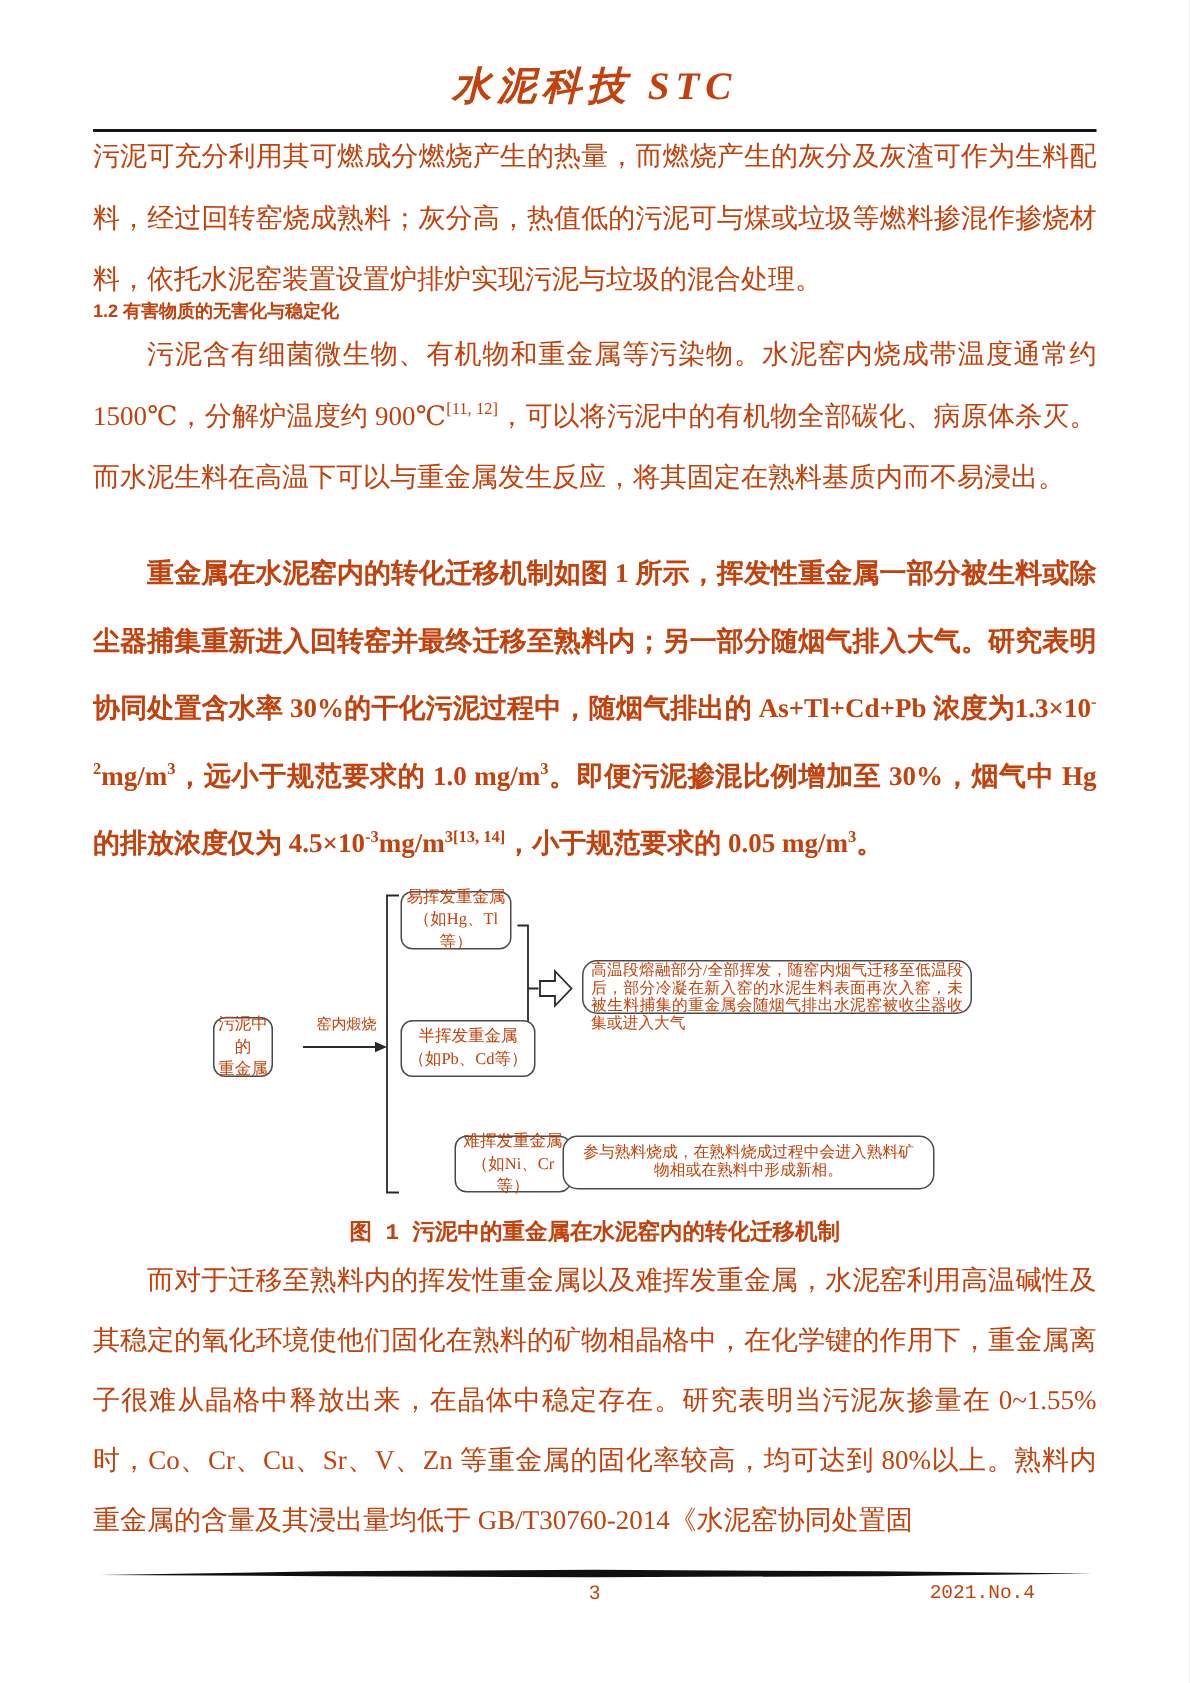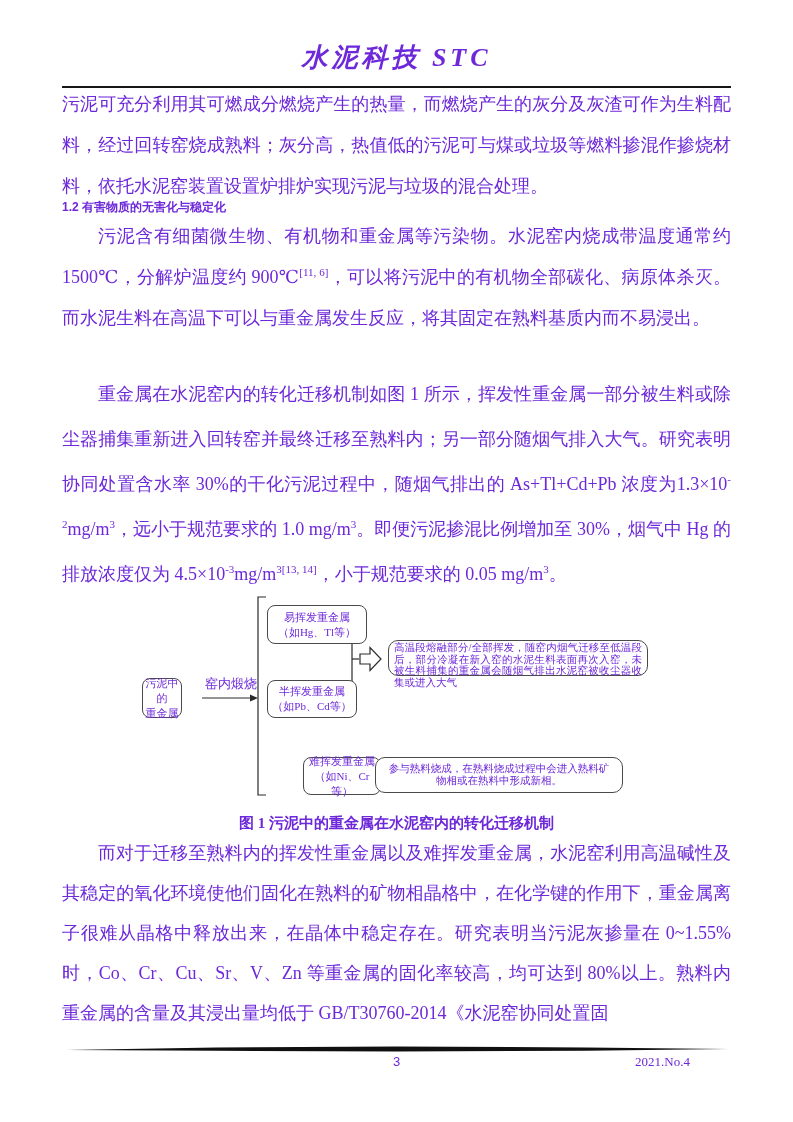--- a/index.html
+++ b/index.html
@@ -1,84 +1,84 @@
 <!DOCTYPE html>
 <html lang="zh"><head>
 <meta charset="utf-8">
 <style>
   html,body{margin:0;padding:0;background:#e8e8e8;}
   .page{
     position:relative;width:793px;height:1122px;margin:0 auto;background:#ffffff;
-    font-family:"Liberation Serif","DejaVu Serif",serif;color:#6d28d9;overflow:hidden;
+    font-family:"Liberation Serif","DejaVu Serif",serif;color:#c2410c;overflow:hidden;
   }
   .journal-title{
     position:absolute;top:40px;left:0;width:793px;text-align:center;
     font-size:26px;font-style:italic;font-weight:600;letter-spacing:4px;line-height:36px;
   }
   .header-rule{position:absolute;top:86px;left:62px;width:669px;height:2px;background:#161616;}
   .para{
     position:absolute;left:62px;width:669px;text-align:justify;
     font-size:18px;margin:0;
   }
   .p1{top:84px;line-height:41px;}
   .section-heading{
     position:absolute;top:193px;left:62px;width:669px;margin:0;
     font-family:"Liberation Sans","DejaVu Sans",sans-serif;
     font-size:12px;font-weight:bold;line-height:28px;
   }
   .p2{top:216px;line-height:41px;text-indent:2em;}
-  .p3{top:372px;line-height:45px;text-indent:2em;}
+  .p3{top:360px;line-height:45px;text-indent:2em;font-weight:bold;}
   .p4{top:833px;line-height:40px;text-indent:2em;}
   .sup{vertical-align:super;font-size:11px;line-height:0;}
   .figure{position:absolute;top:590px;left:62px;width:669px;height:222px;}
   .fig-svg{position:absolute;top:0;left:0;}
   .fbox{
     position:absolute;box-sizing:border-box;border:1px solid #4a4a4a;border-radius:8px;
     background:#fff;display:flex;align-items:center;justify-content:center;
     text-align:center;font-size:11px;line-height:15px;white-space:pre-line;
   }
   .fbox.big{border-radius:10px;font-size:10.5px;line-height:11.6px;}
   .src-box{left:80px;top:88px;width:40px;height:40px;}
-  .cat1{left:205px;top:15px;width:100px;height:39px;}
+  .cat1{left:205px;top:4px;width:74px;height:39px;}
   .cat2{left:205px;top:90px;width:90px;height:38px;}
   .cat3{left:205px;top:167px;width:78px;height:38px;margin-left:36px;}
   .out1{left:326px;top:50px;width:260px;height:36px;text-align:justify;padding:1px 5px;display:block;}
   .out2{left:313px;top:167px;width:248px;height:36px;padding:1px 12px;}
   .proc-label{
     position:absolute;left:141px;top:88px;width:56px;text-align:center;
-    font-size:13px;line-height:12px;white-space:nowrap;
+    font-size:10px;line-height:12px;white-space:nowrap;
   }
   .fig-caption{
     position:absolute;top:812px;left:0;width:793px;text-align:center;
-    font-family:Liberation Serif, serif;
+    font-family:Liberation Mono, monospace;
     font-size:15px;font-weight:bold;line-height:22px;
   }
   .footer-rule{position:absolute;top:1046px;left:66px;}
   .footer-page{
     position:absolute;top:1054px;left:62px;width:669px;text-align:center;
     font-family:"Liberation Sans","DejaVu Sans",sans-serif;font-size:13px;
   }
   .footer-issue{
     position:absolute;top:1054px;right:103px;
-    font-family:Liberation Serif, serif;font-size:13px;
+    font-family:Liberation Mono, monospace;font-size:13px;
   }
 </style>
 </head>
 <body>
 
 <div class="page">
 
   <div class="journal-title">水泥科技 STC</div>
   <div class="header-rule"></div>
 
   <p class="para p1">污泥可充分利用其可燃成分燃烧产生的热量，而燃烧产生的灰分及灰渣可作为生料配料，经过回转窑烧成熟料；灰分高，热值低的污泥可与煤或垃圾等燃料掺混作掺烧材料，依托水泥窑装置设置炉排炉实现污泥与垃圾的混合处理。</p>
 
   <h2 class="section-heading">1.2 有害物质的无害化与稳定化</h2>
 
-  <p class="para p2"><span>污泥含有细菌微生物、有机物和重金属等污染物。水泥窑内烧成带温度通常约 1500℃，分解炉温度约 900℃</span><span class="sup">[11, 6]</span><span>，可以将污泥中的有机物全部碳化、病原体杀灭。而水泥生料在高温下可以与重金属发生反应，将其固定在熟料基质内而不易浸出。</span></p>
+  <p class="para p2"><span>污泥含有细菌微生物、有机物和重金属等污染物。水泥窑内烧成带温度通常约 1500℃，分解炉温度约 900℃</span><span class="sup">[11, 12]</span><span>，可以将污泥中的有机物全部碳化、病原体杀灭。而水泥生料在高温下可以与重金属发生反应，将其固定在熟料基质内而不易浸出。</span></p>
 
   <p class="para p3"><span>重金属在水泥窑内的转化迁移机制如图 1 所示，挥发性重金属一部分被生料或除尘器捕集重新进入回转窑并最终迁移至熟料内；另一部分随烟气排入大气。研究表明协同处置含水率 30%的干化污泥过程中，随烟气排出的 As+Tl+Cd+Pb 浓度为1.3×10</span><span class="sup">-2</span><span>mg/m</span><span class="sup">3</span><span>，远小于规范要求的 1.0 mg/m</span><span class="sup">3</span><span>。即便污泥掺混比例增加至 30%，烟气中 Hg 的排放浓度仅为 4.5×10</span><span class="sup">-3</span><span>mg/m</span><span class="sup">3[13, 14]</span><span>，小于规范要求的 0.05 mg/m</span><span class="sup">3</span><span>。</span></p>
 
   <div class="figure">
     <svg class="fig-svg" width="669" height="222" viewBox="0 0 669 222">
 
       <g>
         <line x1="140" y1="108" x2="189" y2="108" stroke="#2a2a2a" stroke-width="1.2"></line>
         <polygon points="188,104.5 196,108 188,111.5" fill="#2a2a2a"></polygon>
       </g>

